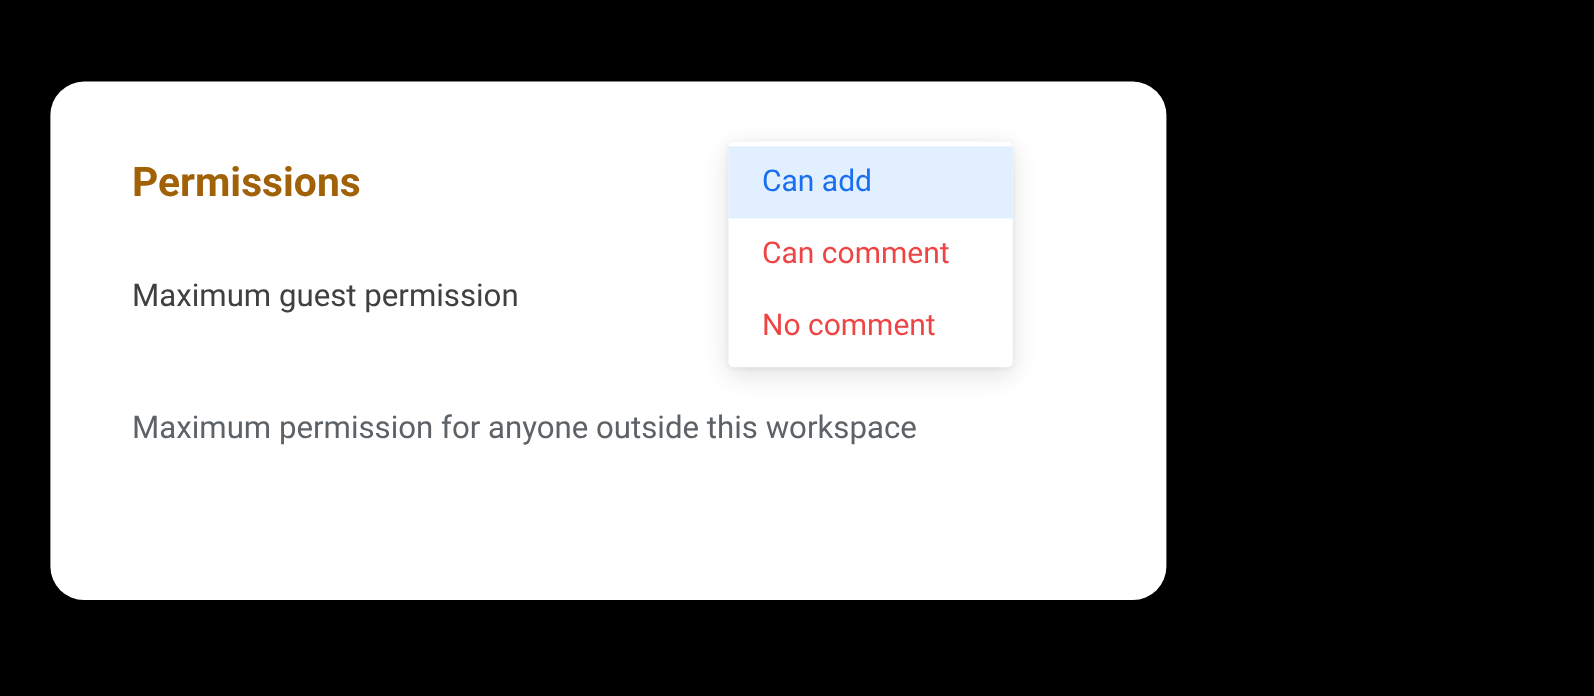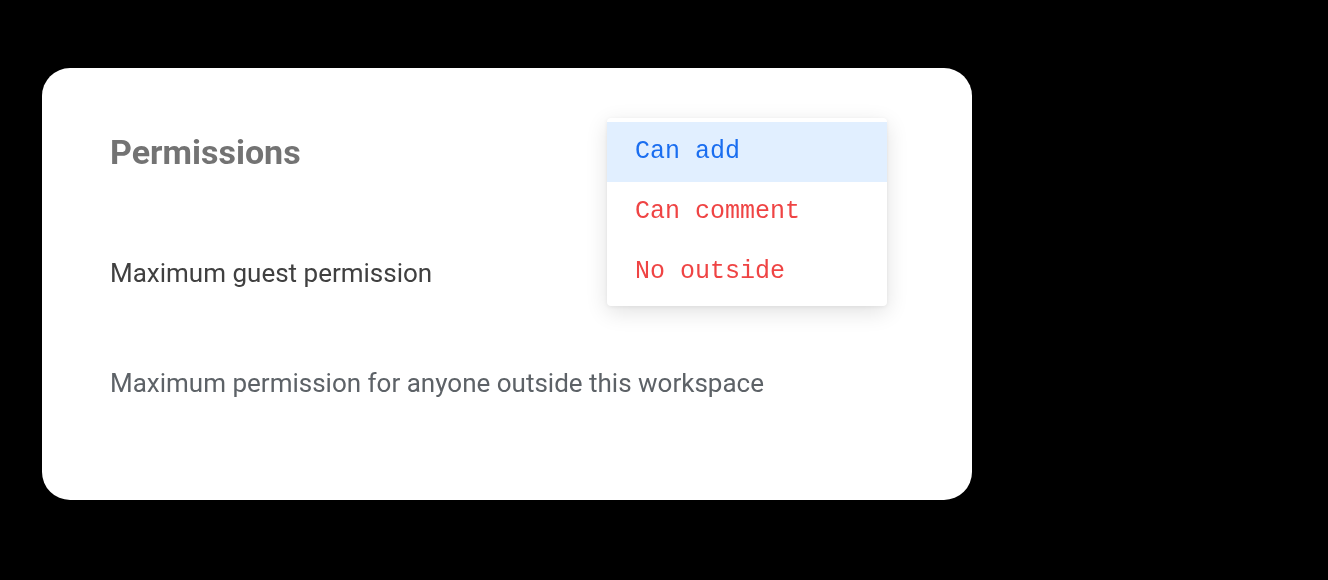--- a/index.html
+++ b/index.html
@@ -21,44 +21,43 @@
       width: 930px;
       height: 432px;
       background: #fff;
       border-radius: 28px;
       box-shadow: 0 8px 32px rgba(0,0,0,0.4);
       padding: 64px 68px 40px 68px;
     }
     .section-title {
       font-size: 34px;
       font-weight: 700;
-      color: #737373;
-      margin-bottom: 86px;
+      color: #a16207;
+      margin-bottom: 60px;
     }
     .setting-label {
       font-size: 26px;
       font-weight: 400;
       color: #404040;
       margin-bottom: 80px;
     }
     .setting-label-2 {
       font-size: 26px;
       font-weight: 400;
       color: #5d6267;
     }
     .dropdown {
       position: absolute;
       left: 565px;
       top: 50px;
-      width: 280px;
+      width: 237px;
       background: #fff;
       border-radius: 4px;
       box-shadow: 0 6px 22px rgba(0,0,0,0.12), 0 1px 4px rgba(0,0,0,0.06);
       padding: 4px 0;
-      font-family: Liberation Mono, monospace;
     }
     .dropdown-item {
       padding: 15px 28px;
       font-size: 25px;
       font-weight: 400;
       color: #ef4444;
       cursor: pointer;
       line-height: 1.2;
     }
     .dropdown-item.selected {
@@ -70,15 +69,15 @@
 <body>
 
 <div class="card">
   <h2 class="section-title">Permissions</h2>
   <div class="setting-label">Maximum guest permission</div>
   <div class="setting-label-2">Maximum permission for anyone outside this workspace</div>
 
   <div class="dropdown">
     <div class="dropdown-item selected">Can add</div>
     <div class="dropdown-item">Can comment</div>
-    <div class="dropdown-item">No outside</div>
+    <div class="dropdown-item">No comment</div>
   </div>
 </div>
 
 </body></html>

